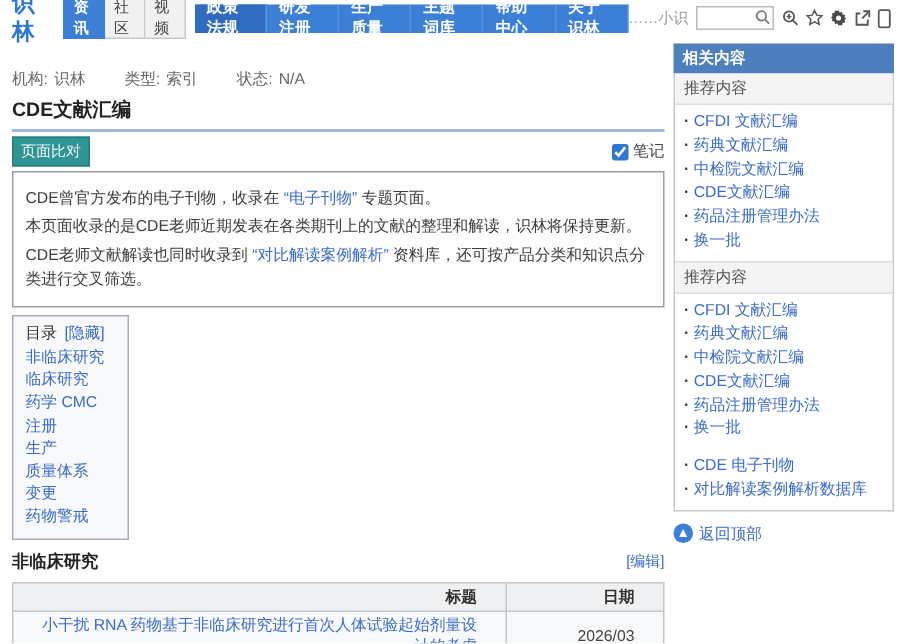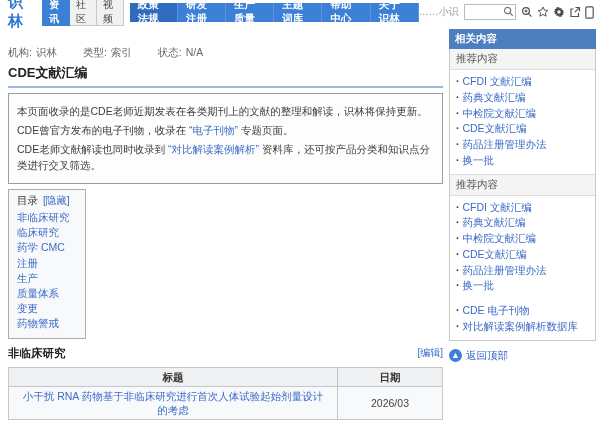--- a/index.html
+++ b/index.html
@@ -49,21 +49,21 @@
   .toc-title-row { font-size:10.5px; margin-bottom:2px; }
   .toc-title { font-weight:normal; color:#333; }
   .toc-toggle { color:#3a6bc8; cursor:pointer; margin-left:2px;text-align:center; }
   .toc-item { display:block; color:#3a6bc8; font-size:10.5px; line-height:1.45; text-decoration:none; cursor:pointer; }
 
   .content-section { margin-top:7px; }
   .section-head { display:flex; align-items:center; }
   .section-title { font-size:11.5px; font-weight:bold; color:#222; }
   .edit-link { margin-left:auto; color:#3a6bc8; font-size:10px; cursor:pointer; }
   table.wikitable { margin-top:6px; width:435px; border-collapse:collapse; background:#f8f9fa; border:1px solid #b5b9bd; }
-  table.wikitable th, table.wikitable td { border:1px solid #c3c7cb; padding:2px 9px; text-align:center; font-size:10.5px; line-height:1.35; }
+  table.wikitable th, table.wikitable td { border:1px solid #c3c7cb; padding:2px 19px; text-align:right; font-size:10.5px; line-height:1.35; }
   table.wikitable th { background:#eef0f2; color:#333; font-weight:bold; }
   td.date-cell { width:105px; color:#444; }
   td.title-cell a { color:#3a6bc8; text-decoration:none; cursor:pointer; }
 
   
   .sidebar { position:absolute; left:449px; top:29px; width:147px; }
   .sb-box { border:1px solid #c9c9c9; border-top:none; }
   .sb-header { background:#4d7fbe; color:#fff; font-weight:bold; font-size:10.5px; padding:3px 6px; }
   .sb-sub { background:#f4f4f4; color:#555; font-size:10.5px; padding:3px 6px; border-bottom:1px solid #ddd; border-top:1px solid #ddd; }
   .sb-links { padding:4px 6px 5px 6px; }
@@ -148,24 +148,31 @@
       <div class="meta-pair">
         <span class="lbl">类型:</span><span>索引</span>
       </div>
       <div class="meta-pair">
         <span class="lbl">状态:</span><span>N/A</span>
       </div>
     </div>
 
     <div class="page-title">CDE文献汇编</div>
 
+    <div class="actions-row">
+      <button class="compare-btn">页面比对</button>
+      <label class="note-wrap">
+        <input type="checkbox" checked="" style="">
+        <span>笔记</span>
+      </label>
+    </div>
 
     <div class="intro-box">
+      <p><span>CDE曾官方发布的电子刊物，收录在 </span><a class="link">“电子刊物”</a><span> 专题页面。</span></p>
       <p>本页面收录的是CDE老师近期发表在各类期刊上的文献的整理和解读，识林将保持更新。</p>
-      <p><span>CDE曾官方发布的电子刊物，收录在 </span><a class="link">“电子刊物”</a><span> 专题页面。</span></p>
       <p><span>CDE老师文献解读也同时收录到 </span><a class="link">“对比解读案例解析”</a><span> 资料库，还可按产品分类和知识点分类进行交叉筛选。</span></p>
     </div>
 
     <div class="toc-box">
       <div class="toc-title-row">
         <span class="toc-title">目录</span>
         <span class="toc-toggle">[隐藏]</span>
       </div>
       <a class="toc-item">非临床研究</a>
       <a class="toc-item">临床研究</a>

